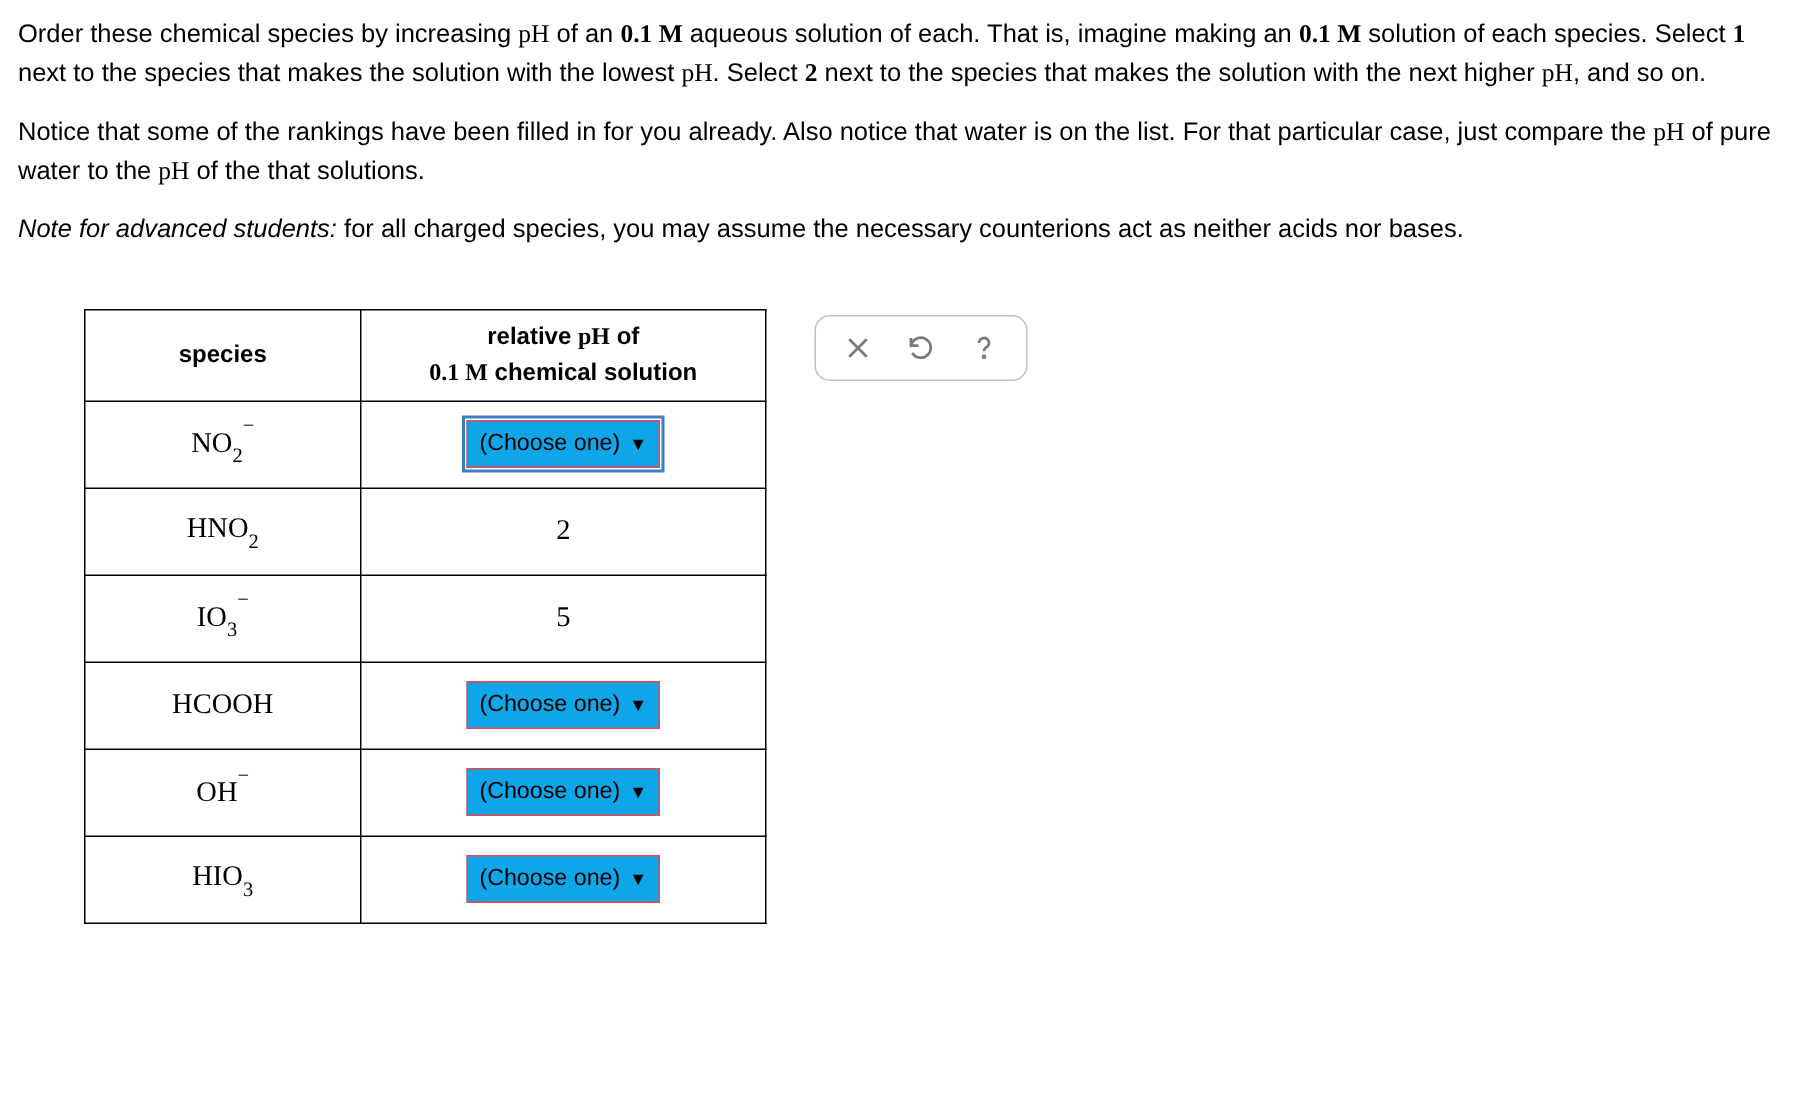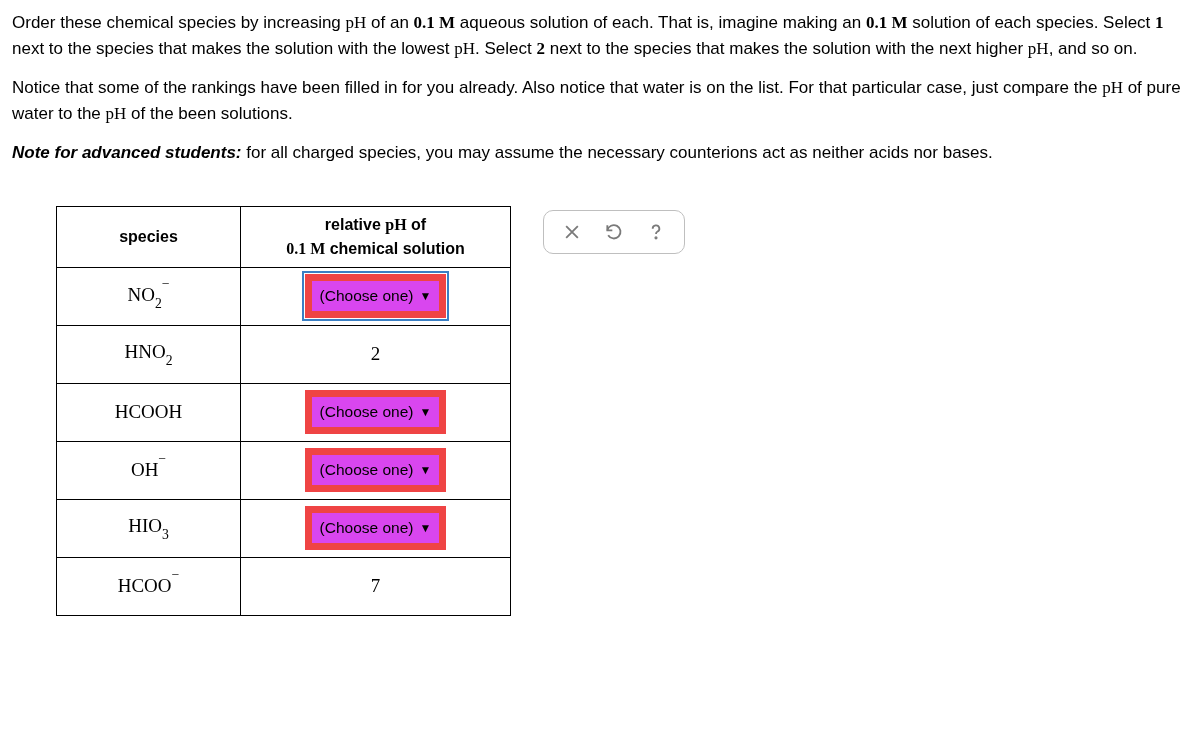--- a/index.html
+++ b/index.html
@@ -5,21 +5,21 @@
     * { box-sizing: border-box; margin: 0; padding: 0; }
     body { 
       font-family: Arial, Helvetica, sans-serif; 
       font-size: 17px;
       color: #000;
       padding: 10px 12px;
       background: #fff;
       line-height: 1.5;
     }
     .instructions p { margin-bottom: 14px; }
-    .italic { font-style: italic; font-weight: bold; }
+    .italic { font-style: italic; }
     .serif-num { font-family: 'Times New Roman', Times, serif; font-weight: bold; }
     .content-row { 
       display: flex; 
       align-items: flex-start; 
       gap: 32px; 
       margin-top: 40px; 
       margin-left: 44px;
     }
     table { border-collapse: collapse; }
     th, td { 
@@ -36,24 +36,24 @@
     th:first-child { width: 184px; }
     th:last-child { width: 270px; margin-top: 24px; }
     td { height: 58px; font-size: 17px; text-align: center; }
     .species { font-family: 'Times New Roman', Times, serif; font-size: 19px; }
     .sub { font-size: 0.72em; vertical-align: sub; position: relative; top: 2px; }
     .sup { font-size: 0.72em; vertical-align: super; position: relative; top: -6px; left: 0px; }
     .ph-text { font-family: 'Times New Roman', Times, serif; }
     .dropdown { 
       display: inline-flex; 
       align-items: center;
-      border: 7px solid #ef4444; 
+      border: 1px solid #ef4444; 
       padding: 3px 8px; 
       font-size: 15.5px;
-      background: #d946ef;
+      background: #0ea5e9;
       cursor: pointer;
       gap: 6px;
     }
     .dropdown.focused {
       outline: 2.5px solid #3a7fc4;
       outline-offset: 1px;
     }
     .dd-arrow { font-size: 12px; }
     .fixed-val { font-family: 'Times New Roman', Times, serif; font-size: 19px; }
     .toolbar { 
@@ -80,21 +80,21 @@
     .tool-btn svg { width: 20px; height: 20px; }
   </style>
 </head>
 <body>
 
 <div class="instructions">
   <p>
     <span>Order these chemical species by increasing </span><span class="ph-text">pH</span><span> of an </span><span class="serif-num">0.1 M</span><span> aqueous solution of each. That is, imagine making an </span><span class="serif-num">0.1 M</span><span> solution of each species. Select </span><span class="serif-num">1</span><span> next to the species that makes the solution with the lowest </span><span class="ph-text">pH</span><span>. Select </span><span class="serif-num">2</span><span> next to the species that makes the solution with the next higher </span><span class="ph-text">pH</span><span>, and so on.</span>
   </p>
   <p>
-    <span>Notice that some of the rankings have been filled in for you already. Also notice that water is on the list. For that particular case, just compare the </span><span class="ph-text">pH</span><span> of pure water to the </span><span class="ph-text">pH</span><span> of the been solutions.</span>
+    <span>Notice that some of the rankings have been filled in for you already. Also notice that water is on the list. For that particular case, just compare the </span><span class="ph-text">pH</span><span> of pure water to the </span><span class="ph-text">pH</span><span> of the that solutions.</span>
   </p>
   <p>
     <span class="italic">Note for advanced students:</span><span> for all charged species, you may assume the necessary counterions act as neither acids nor bases.</span>
   </p>
 </div>
 
 <div class="content-row">
   <table>
     <thead>
       <tr>
@@ -111,43 +111,43 @@
         <td><span class="dropdown focused">
               <span>(Choose one)</span>
               <span class="dd-arrow">▼</span>
             </span></td>
       </tr>
       <tr>
         <td><span class="species">HNO<span class="sub">2</span></span></td>
         <td><span class="fixed-val">2</span></td>
       </tr>
       <tr>
+        <td><span class="species">IO<span class="sub">3</span><span class="sup">−</span></span></td>
+        <td><span class="fixed-val">5</span></td>
+      </tr>
+      <tr>
         <td><span class="species">HCOOH</span></td>
         <td><span class="dropdown">
               <span>(Choose one)</span>
               <span class="dd-arrow">▼</span>
             </span></td>
       </tr>
       <tr>
         <td><span class="species">OH<span class="sup">−</span></span></td>
         <td><span class="dropdown">
               <span>(Choose one)</span>
               <span class="dd-arrow">▼</span>
             </span></td>
       </tr>
       <tr>
         <td><span class="species">HIO<span class="sub">3</span></span></td>
         <td><span class="dropdown">
               <span>(Choose one)</span>
               <span class="dd-arrow">▼</span>
             </span></td>
-      </tr>
-      <tr>
-        <td><span class="species">HCOO<span class="sup">−</span></span></td>
-        <td><span class="fixed-val">7</span></td>
       </tr>
     </tbody>
   </table>
 
   <div class="toolbar">
     <button class="tool-btn">
       <svg viewBox="0 0 24 24" fill="none" stroke="#7a7a7a" stroke-width="2.2">
           <path d="M5 5 L19 19 M19 5 L5 19"></path>
         </svg>
     </button>

